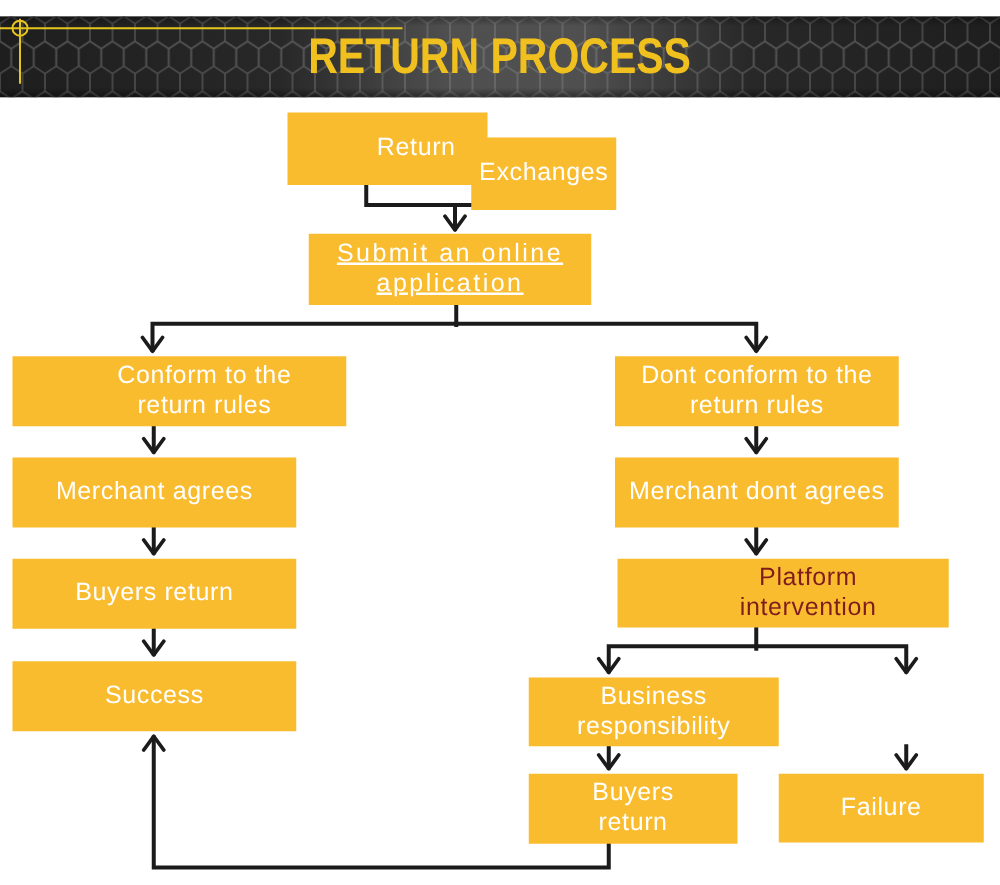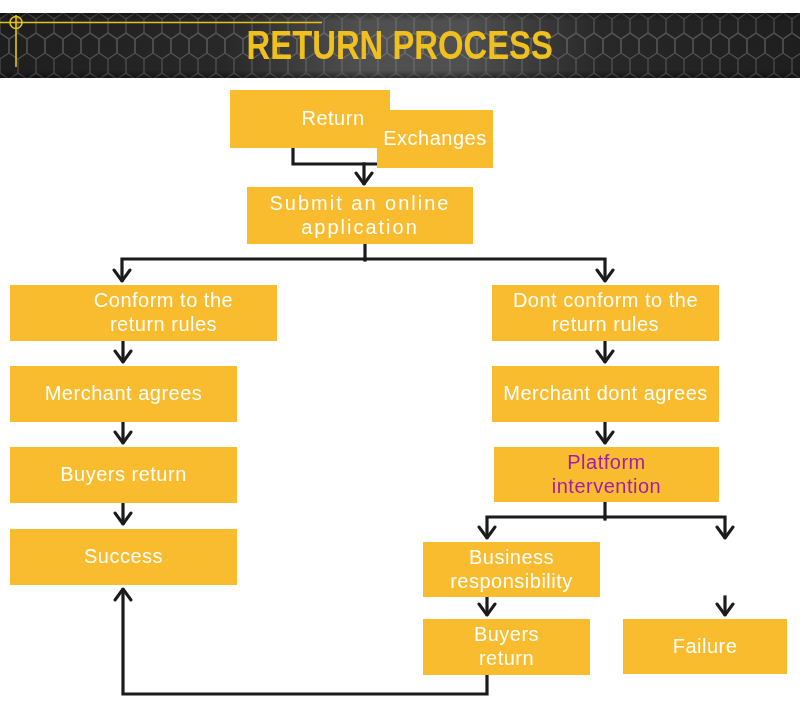--- a/index.html
+++ b/index.html
@@ -20,36 +20,36 @@
   }
   
   .connectors{position:absolute;left:0;top:0;width:800px;height:708px;}
   
   .node{
     position:absolute;background:#FABC2F;color:#ffffff;
     display:flex;align-items:center;justify-content:center;text-align:center;
     font-size:20px;line-height:1.18;letter-spacing:0.5px;z-index:2;
   }
   .node .lbl{display:block;}
-  .node.dark{color:#a21caf;}
+  .node.dark{color:#7f1d1d;padding-left:40px;}
   #n-return{left:230px;top:90px;width:114px;height:58px;padding-left:46px;}
   #n-exchanges{left:377px;top:90px;width:116px;height:58px;margin-top:20px;}
-  #n-submit{left:247px;top:187px;width:226px;height:57px;}
+  #n-submit{left:247px;top:187px;width:226px;height:57px;text-decoration:underline;}
   #n-submit .lbl{max-width:205px;letter-spacing:2px;}
   #n-conform{left:10px;top:285px;width:227px;height:56px;padding-left:40px;}
   #n-conform .lbl{max-width:165px;}
   #n-merchant-agrees{left:10px;top:366px;width:227px;height:56px;}
   #n-buyers-return-left{left:10px;top:447px;width:227px;height:56px;}
   #n-success{left:10px;top:529px;width:227px;height:56px;}
   #n-dont-conform{left:492px;top:285px;width:227px;height:56px;}
   #n-dont-conform .lbl{max-width:198px;}
   #n-merchant-dont{left:492px;top:366px;width:227px;height:56px;}
   #n-platform{left:494px;top:447px;width:225px;height:55px;}
   #n-platform .lbl{max-width:130px;}
-  #n-business-resp{left:423px;top:542px;width:177px;height:55px;}
+  #n-business-resp{left:423px;top:542px;width:200px;height:55px;}
   #n-business-resp .lbl{max-width:140px;}
   #n-buyers-resp{left:623px;top:542px;width:164px;height:55px;}
   #n-buyers-resp .lbl{max-width:140px;}
   #n-buyers-return-right{left:423px;top:619px;width:167px;height:56px;}
   #n-buyers-return-right .lbl{max-width:90px;}
   #n-failure{left:623px;top:619px;width:164px;height:55px;}
 </style>
 </head>
 <body>
 

